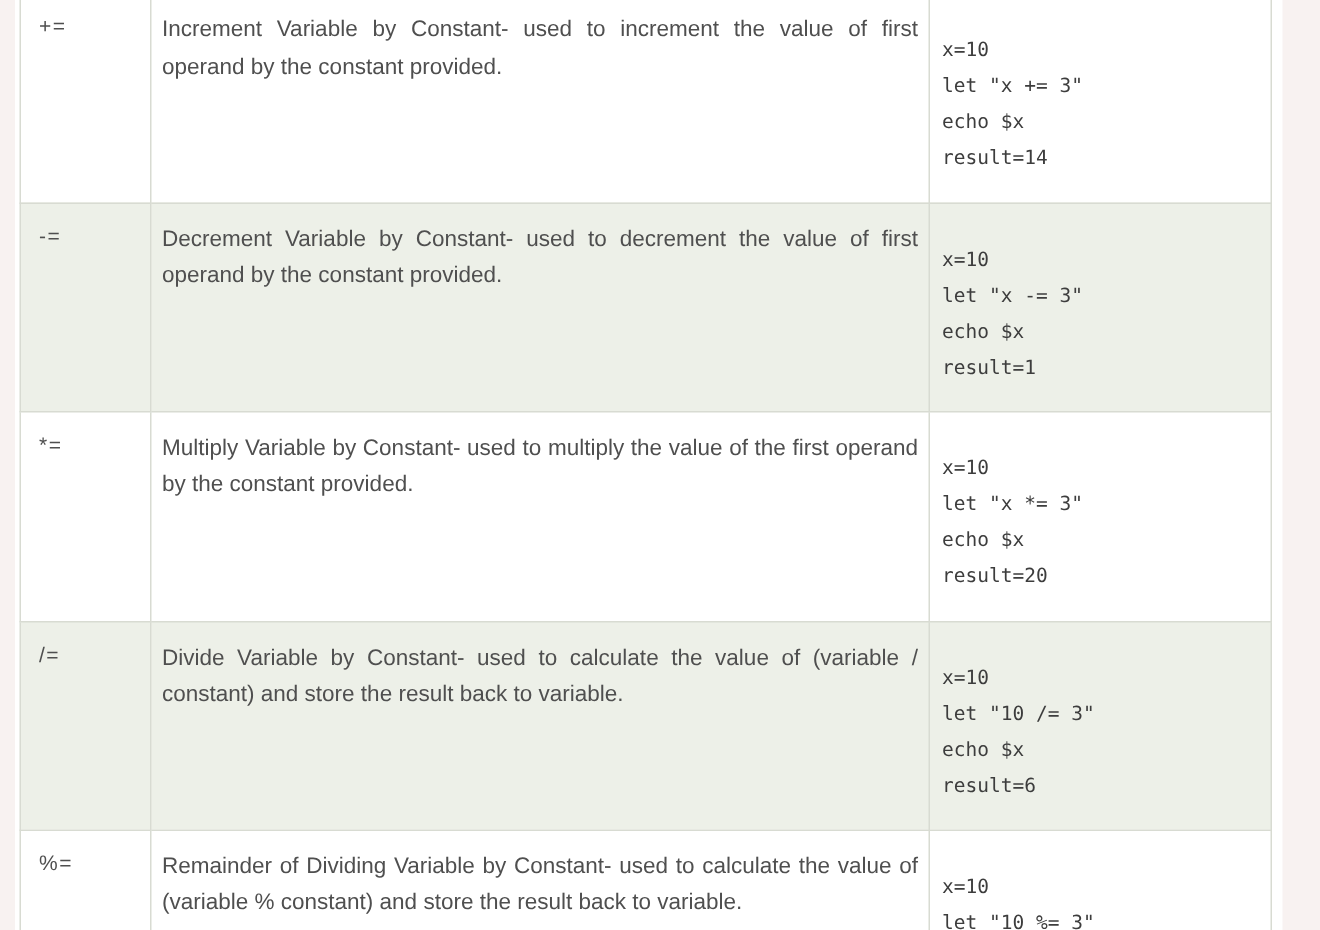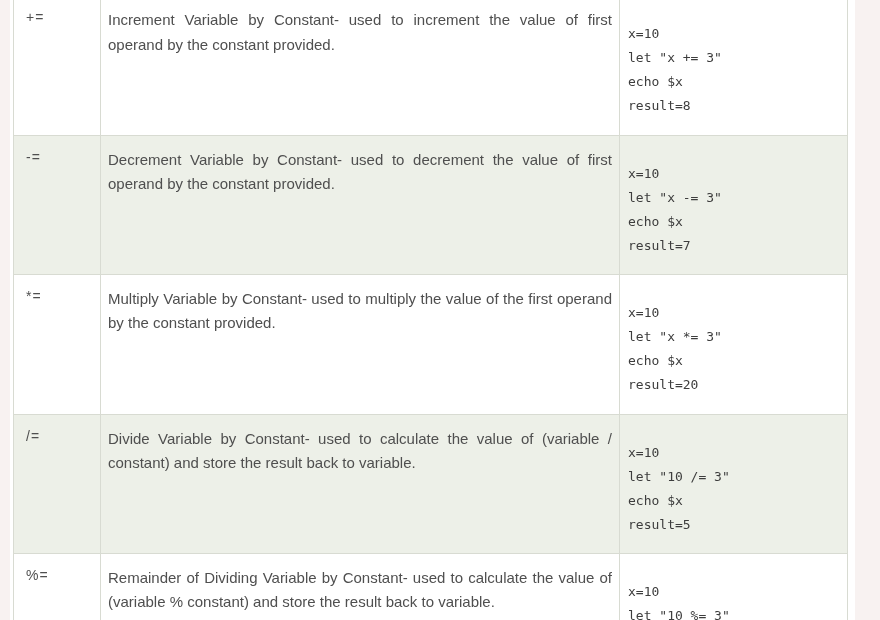--- a/index.html
+++ b/index.html
@@ -92,51 +92,51 @@
           <col class="c-code">
       </colgroup>
       <tbody>
         <tr class="r1">
           <td class="op">+=</td>
           <td class="desc">Increment Variable by Constant- used to increment the value of first operand by the constant provided.</td>
           <td class="code">
             <div class="code-line">x=10</div>
             <div class="code-line">let "x += 3"</div>
             <div class="code-line">echo $x</div>
-            <div class="code-line">result=8</div>
+            <div class="code-line">result=14</div>
           </td>
         </tr>
         <tr class="r2">
           <td class="op">-=</td>
           <td class="desc">Decrement Variable by Constant- used to decrement the value of first operand by the constant provided.</td>
           <td class="code">
             <div class="code-line">x=10</div>
             <div class="code-line">let "x -= 3"</div>
             <div class="code-line">echo $x</div>
-            <div class="code-line">result=7</div>
+            <div class="code-line">result=1</div>
           </td>
         </tr>
         <tr class="r3">
           <td class="op">*=</td>
           <td class="desc">Multiply Variable by Constant- used to multiply the value of the first operand by the constant provided.</td>
           <td class="code">
             <div class="code-line">x=10</div>
             <div class="code-line">let "x *= 3"</div>
             <div class="code-line">echo $x</div>
             <div class="code-line">result=20</div>
           </td>
         </tr>
         <tr class="r4">
           <td class="op">/=</td>
           <td class="desc">Divide Variable by Constant- used to calculate the value of (variable / constant) and store the result back to variable.</td>
           <td class="code">
             <div class="code-line">x=10</div>
             <div class="code-line">let "10 /= 3"</div>
             <div class="code-line">echo $x</div>
-            <div class="code-line">result=5</div>
+            <div class="code-line">result=6</div>
           </td>
         </tr>
         <tr class="r5">
           <td class="op">%=</td>
           <td class="desc">Remainder of Dividing Variable by Constant- used to calculate the value of (variable % constant) and store the result back to variable.</td>
           <td class="code">
             <div class="code-line">x=10</div>
             <div class="code-line">let "10 %= 3"</div>
           </td>
         </tr>

